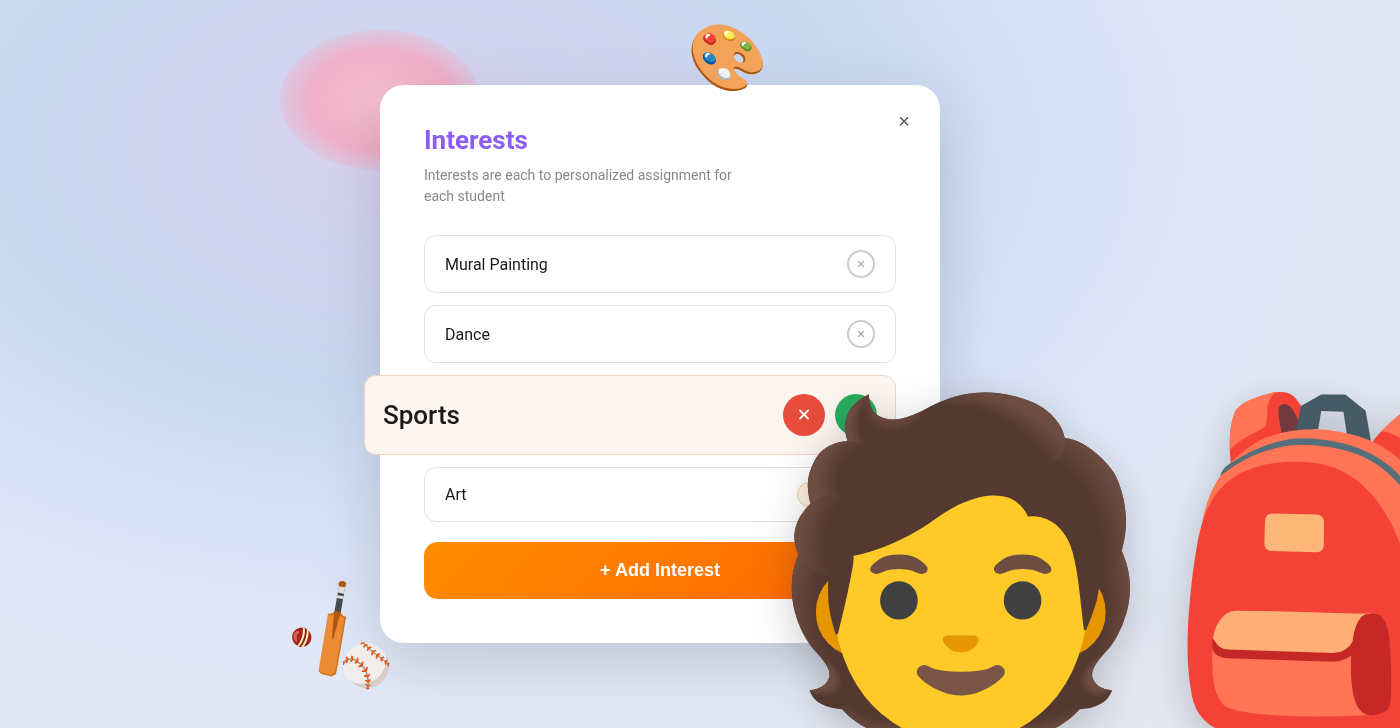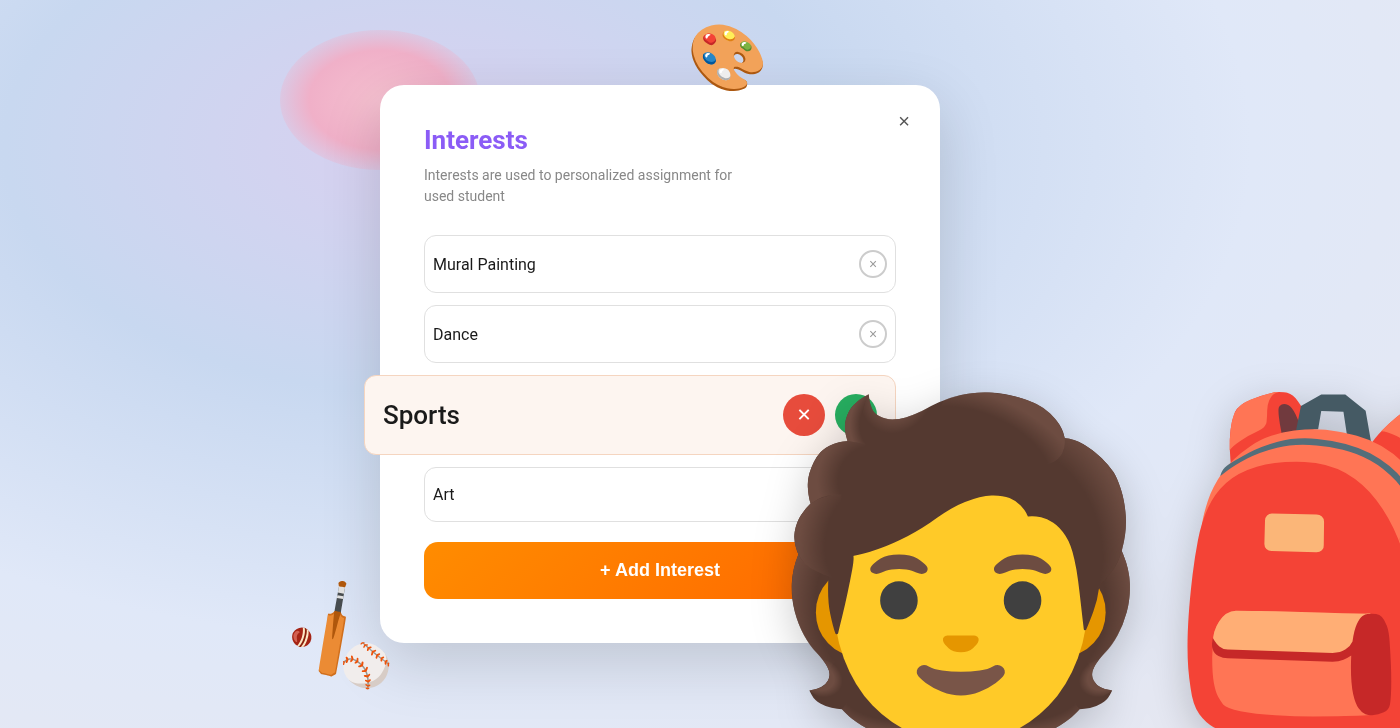--- a/index.html
+++ b/index.html
@@ -78,21 +78,21 @@
       margin-bottom: 28px;
       max-width: 340px;
     }
 
     
     .interest-item {
       display: flex;
       align-items: center;
       border: 1.5px solid #e0e0e0;
       border-radius: 12px;
-      padding: 14px 8px;
+      padding: 14px 20px;
       margin-bottom: 12px;
       background: white;
     }
 
     .interest-item .item-label {
       flex: 1;
       font-size: 16px;
       color: #1a1a1a;
       font-weight: 400;
     }
@@ -225,21 +225,21 @@
 
 <div class="dialog-wrapper">
 
   <div class="dialog-card">
 
     <button class="close-btn">
       <span>×</span>
     </button>
 
     <h1 class="dialog-title">Interests</h1>
-    <p class="dialog-desc">Interests are used to personalized assignment for used student</p>
+    <p class="dialog-desc">Interests are each to personalized assignment for each student</p>
 
     <div class="interest-item">
       <span class="item-label">Mural Painting</span>
       <button class="remove-btn">
         <span>×</span>
       </button>
     </div>
 
     <div class="interest-item">
       <span class="item-label">Dance</span>

